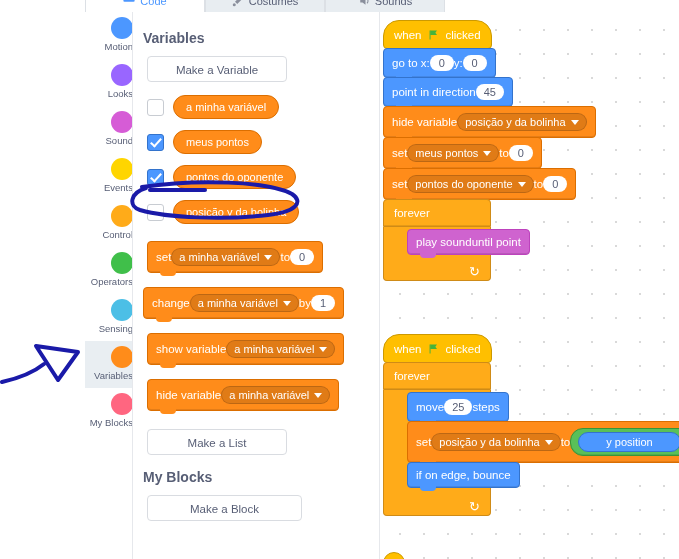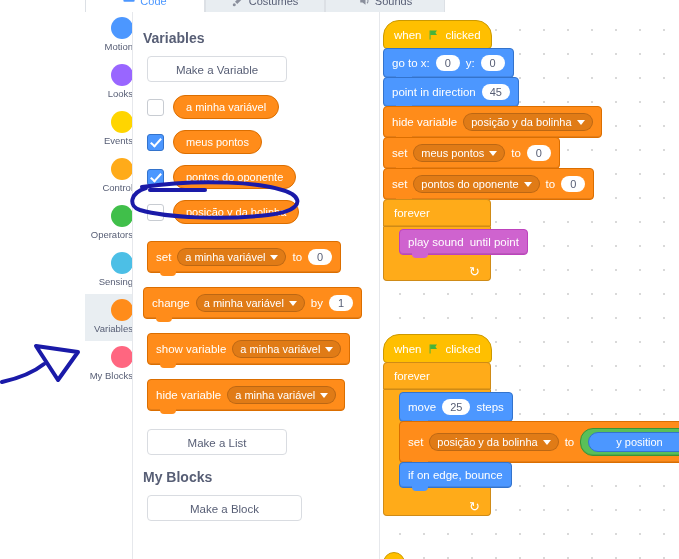--- a/index.html
+++ b/index.html
@@ -69,21 +69,21 @@
   .reporter{
     background:#ff8c1a; border:1px solid #db6e00; border-radius:12px;
     color:#fff; font-size:11px; padding:4px 12px; white-space:nowrap;
     line-height:14px;
   }
 
   
   .blk{
     position:relative; display:inline-flex; align-items:center;
     color:#fff; font-size:11.5px; white-space:nowrap;
-    border-radius:4px; padding:6px 8px; gap:6px;
+    border-radius:4px; padding:6px 8px; 
     box-shadow:inset 0 -1px 0 rgba(0,0,0,.10);
     justify-content:space-between;
   }
   .blk.data{ background:#ff8c1a; border:1px solid #db6e00; }
   .blk.motion{ background:#4c97ff; border:1px solid #3373cc; }
   .blk.control{ background:#ffab19; border:1px solid #cf8b17; }
   .blk.sound{ background:#cf63cf; border:1px solid #bd42bd; }
   .blk.oper{ background:#59c059; border:1px solid #389438; }
   .notch{ position:absolute; left:12px; bottom:-4px; width:16px; height:5px;
           background:inherit; border-radius:0 0 4px 4px; }
@@ -114,21 +114,21 @@
     overflow:hidden;
   }
   .script{ position:absolute; }
   .c-wrap{ position:relative; }
   .c-top{ border-radius:4px 4px 0 0; }
   .c-body{ width:108px; background:#ffab19; border-left:1px solid #cf8b17;
            border-right:1px solid #cf8b17; }
   .c-foot{ width:108px; height:18px; background:#ffab19;
            border:1px solid #cf8b17; border-top:none; border-radius:0 0 4px 4px;
            display:flex; align-items:center; justify-content:flex-end; padding-right:10px; }
-  .inner{ position:absolute; left:16px;border-radius:11px; }
+  .inner{ position:absolute; left:24px;border-radius:11px; }
 
   .hat{
     display:inline-flex; align-items:center; gap:6px;
     background:#ffbf00; border:1px solid #cc9900;
     color:#fff; font-size:11.5px; padding:8px 10px 7px 10px;
     border-radius:16px 16px 4px 4px; white-space:nowrap;
   }
   .flag{ width:12px; height:12px; display:inline-block; }
 
   
@@ -161,20 +161,24 @@
 </div>
 
 <div id="catcol">
   <div class="cat">
     <span class="catdot" style="background:#4c97ff"></span>
     <span class="catlbl">Motion</span>
     </div>
   <div class="cat">
     <span class="catdot" style="background:#9966ff"></span>
     <span class="catlbl">Looks</span>
+    </div>
+  <div class="cat">
+    <span class="catdot" style="background:#d65cd6"></span>
+    <span class="catlbl">Sound</span>
     </div>
   <div class="cat">
     <span class="catdot" style="background:#ffd500"></span>
     <span class="catlbl">Events</span>
     </div>
   <div class="cat">
     <span class="catdot" style="background:#ffab19"></span>
     <span class="catlbl">Control</span>
     </div>
   <div class="cat">

